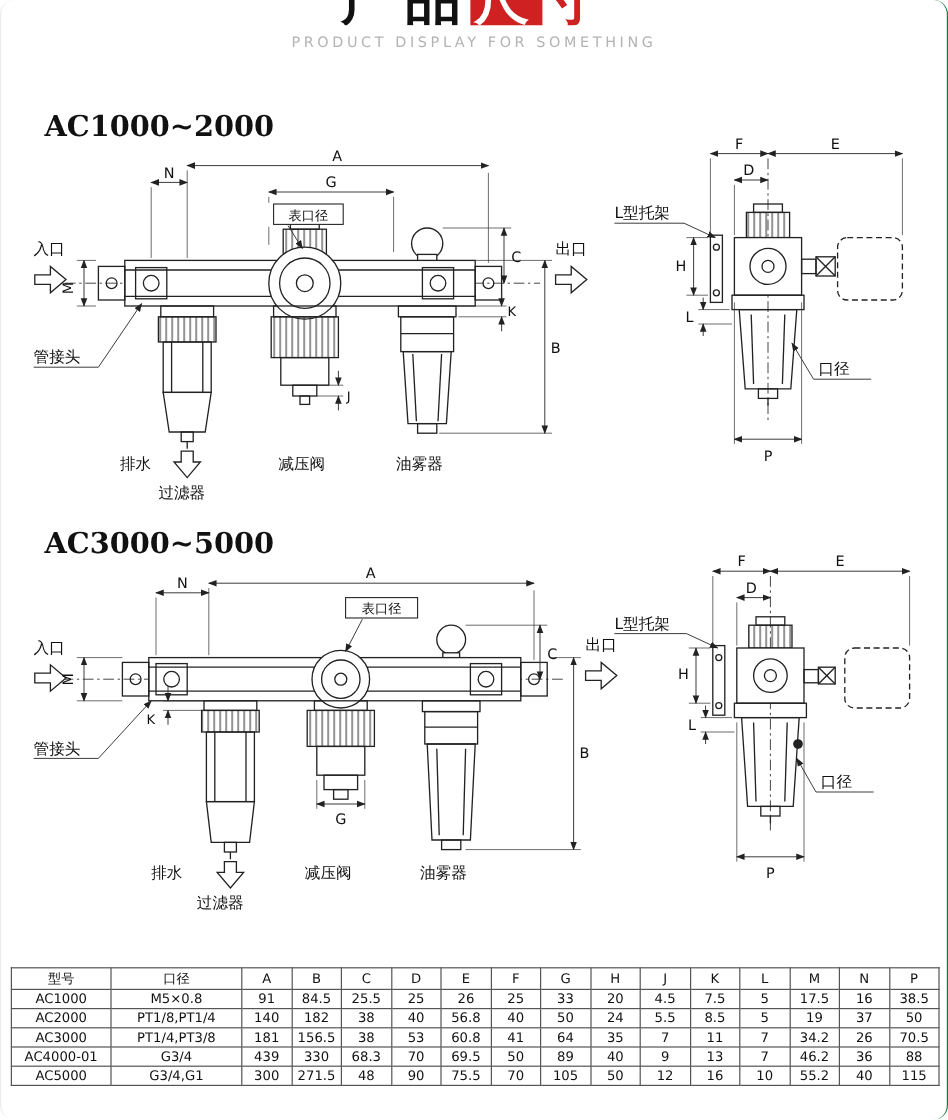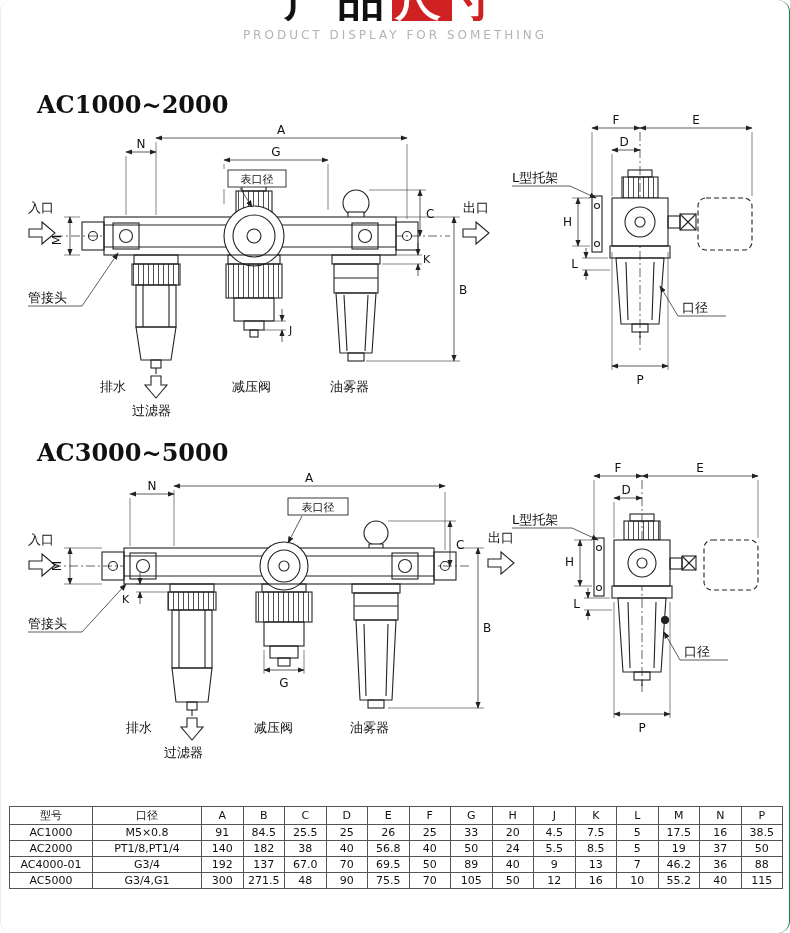--- a/index.html
+++ b/index.html
@@ -440,25 +440,43 @@
           <td>50</td>
           <td>24</td>
           <td>5.5</td>
           <td>8.5</td>
           <td>5</td>
           <td>19</td>
           <td>37</td>
           <td>50</td>
         </tr>
         <tr>
+          <td>AC3000</td>
+          <td>PT1/4,PT3/8</td>
+          <td>181</td>
+          <td>156.5</td>
+          <td>38</td>
+          <td>53</td>
+          <td>60.8</td>
+          <td>41</td>
+          <td>64</td>
+          <td>35</td>
+          <td>7</td>
+          <td>11</td>
+          <td>7</td>
+          <td>34.2</td>
+          <td>26</td>
+          <td>70.5</td>
+        </tr>
+        <tr>
           <td>AC4000-01</td>
           <td>G3/4</td>
-          <td>192</td>
-          <td>137</td>
-          <td>67.0</td>
+          <td>439</td>
+          <td>330</td>
+          <td>68.3</td>
           <td>70</td>
           <td>69.5</td>
           <td>50</td>
           <td>89</td>
           <td>40</td>
           <td>9</td>
           <td>13</td>
           <td>7</td>
           <td>46.2</td>
           <td>36</td>

